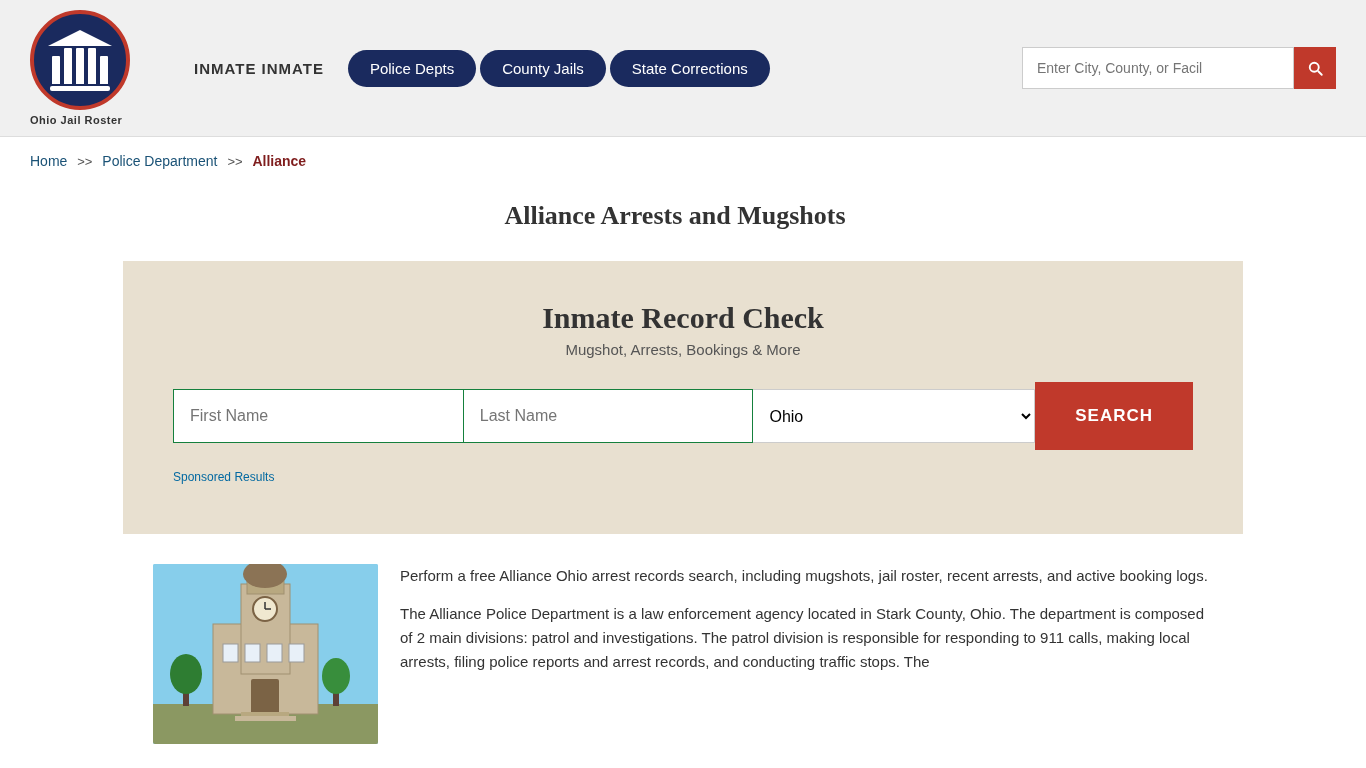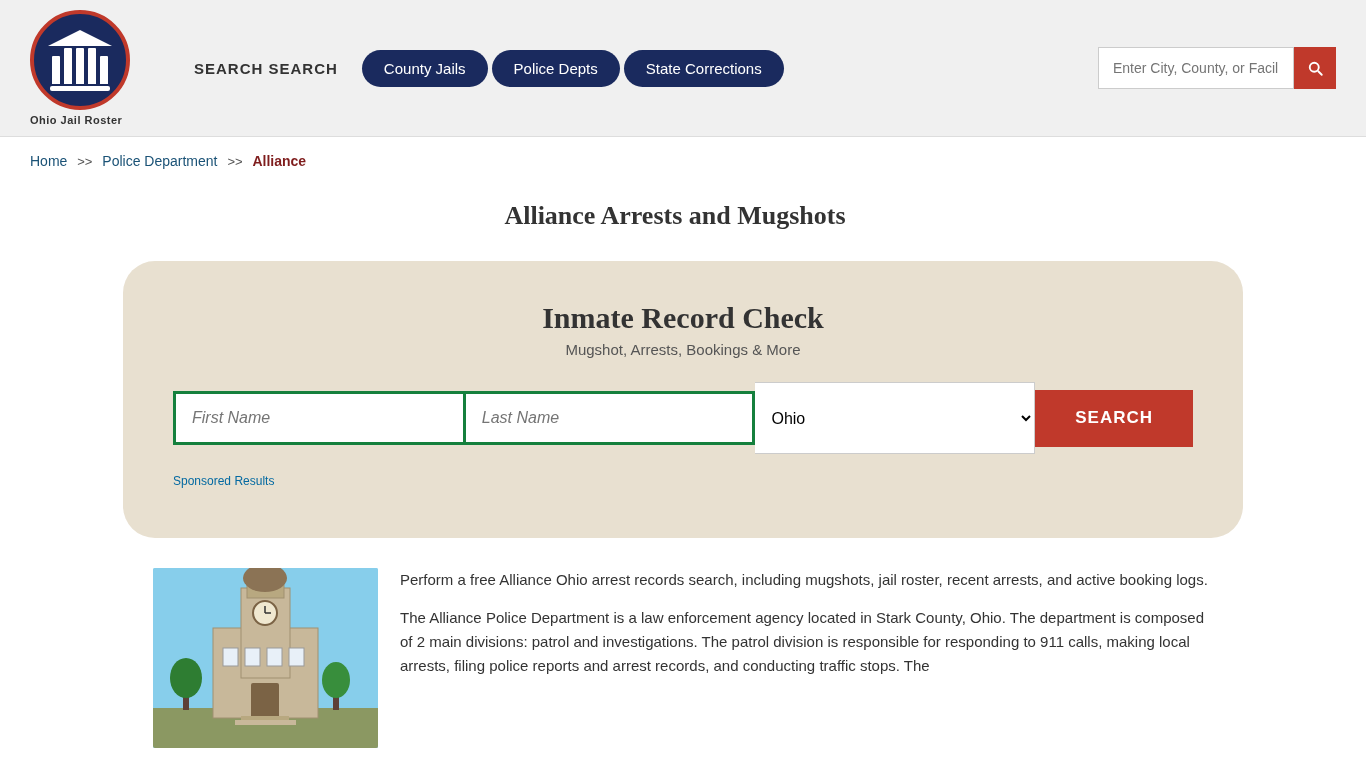--- a/index.html
+++ b/index.html
@@ -107,21 +107,21 @@
     .search-area {
       display: flex;
       margin-left: auto;
       align-items: center;
     }
     .search-input-header {
       border: 1px solid #ccc;
       padding: 10px 14px;
       font-size: 14px;
       font-family: Arial, sans-serif;
-      width: 196px;
+      width: 272px;
       outline: none;
       height: 42px;
     }
     .search-btn-header {
       background: #c0392b;
       border: none;
       color: white;
       width: 42px;
       height: 42px;
       cursor: pointer;
@@ -168,21 +168,20 @@
       font-family: Georgia, serif;
     }
 
     
     .record-check-card {
       background: #e8e0d0;
       margin: 0 auto;
       max-width: 1120px;
       padding: 40px 50px 50px 50px;
       text-align: center;
-      border-radius: 32px;
     }
     .record-check-title {
       font-size: 30px;
       font-weight: bold;
       color: #333;
       font-family: Georgia, serif;
       margin-bottom: 6px;
     }
     .record-check-subtitle {
       font-size: 15px;
@@ -193,49 +192,48 @@
     .search-form {
       display: flex;
       gap: 0;
       align-items: center;
       max-width: 1060px;
       margin: 0 auto;
     }
     .form-input {
       flex: 1;
       height: 54px;
-      border: 3px solid #15803d;
+      border: 1px solid #15803d;
       padding: 0 16px;
       font-size: 16px;
       font-family: Arial, sans-serif;
       outline: none;
       background: white;
-      font-style: italic;
     }
     .form-input:first-child {
       border-right: none;
     }
     .form-select {
       flex: 1;
-      height: 72px;
+      height: 54px;
       border: 1px solid #ccc;
       border-left: none;
       padding: 0 12px;
       font-size: 16px;
       font-family: Arial, sans-serif;
       background: white;
       cursor: pointer;
       -webkit-appearance: auto;
       appearance: auto;
     }
     .search-btn-main {
       background: #c0392b;
       color: white;
       border: none;
-      height: 57px;
+      height: 68px;
       padding: 0 40px;
       font-size: 17px;
       font-weight: bold;
       font-family: Arial, sans-serif;
       letter-spacing: 1px;
       cursor: pointer;
       white-space: nowrap;
     }
 
     .sponsored-label {
@@ -290,25 +288,25 @@
           <div class="logo-col"></div>
           <div class="logo-col"></div>
           <div class="logo-col"></div>
         </div>
         <div class="logo-base"></div>
       </div>
     </div>
     <div class="logo-text-below">Ohio Jail Roster</div>
   </div>
 
-  <div class="inmate-search-label">SEARCH SEARCH</div>
+  <div class="inmate-search-label">INMATE INMATE</div>
 
   <nav class="nav-buttons">
+    <button class="nav-btn">Police Depts</button>
     <button class="nav-btn">County Jails</button>
-    <button class="nav-btn">Police Depts</button>
     <button class="nav-btn">State Corrections</button>
   </nav>
 
   <div class="search-area">
     <input class="search-input-header" type="text" placeholder="Enter City, County, or Facil" style="">
     <button class="search-btn-header">
       <svg class="search-icon-svg" viewBox="0 0 24 24">
         <path d="M21 21l-4.35-4.35M17 11A6 6 0 1 1 5 11a6 6 0 0 1 12 0z" stroke="white" stroke-width="2.5" fill="none" stroke-linecap="round"></path>
       </svg>
     </button>

